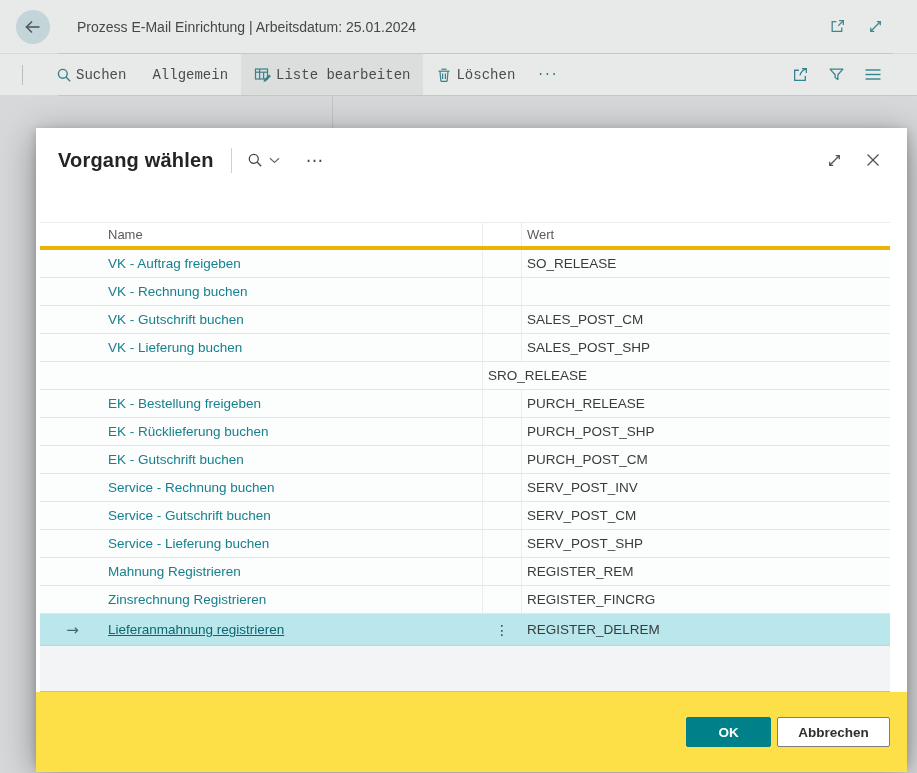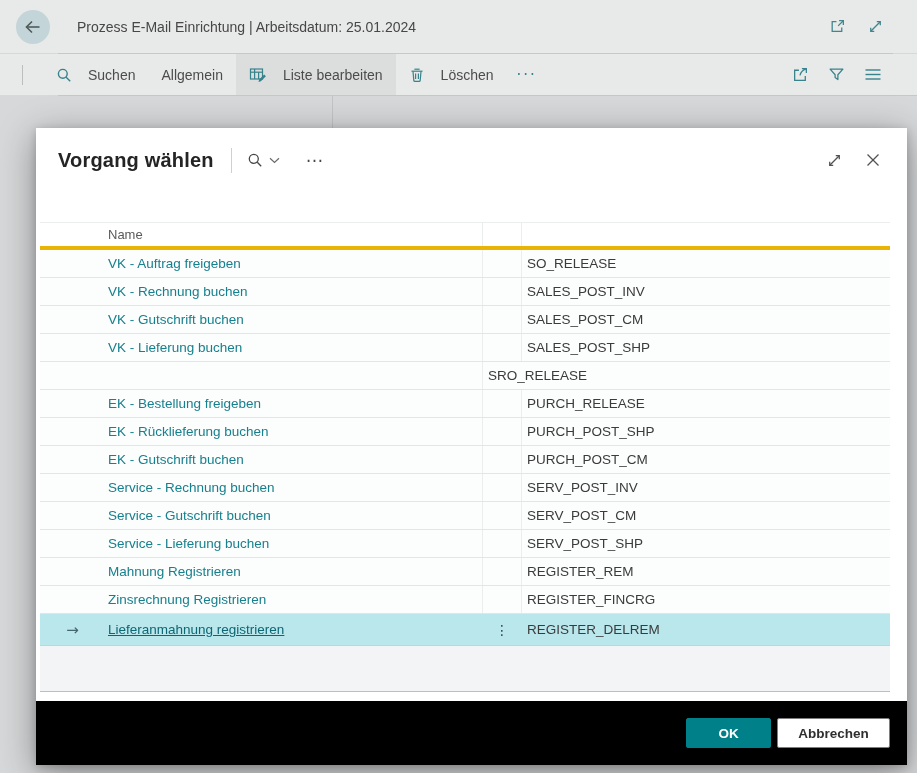--- a/index.html
+++ b/index.html
@@ -28,21 +28,21 @@
   .page-header-icons { margin-left: auto; display: flex; gap: 21px; padding-right: 33px; color: #3f868e; }
 
   .header-divider { position: absolute; top: 53px; left: 58px; width: 835px; height: 1px; background: #c8c8c8; }
 
   .page-toolbar {
     position: absolute; top: 54px; left: 0; width: 917px; height: 41px;
     background: #e8e9e9; display: flex; align-items: center; font-size: 14px; color: #4c4c4c;
   }
   .tb-caption { margin-left: 60px; font-weight: bold; color: #3b3b3b; }
   .tb-vdivider { width: 1px; height: 20px; background: #bdbdbd; margin: 0 20px 0 22px; }
-  .tb-item { display: flex; align-items: center; gap: 16px; height: 100%; padding: 0 13px; cursor: default; }
+  .tb-item { display: flex; align-items: center; gap: 4px; height: 100%; padding: 0 13px; cursor: default; font-family: Liberation Mono, monospace; }
   .tb-item .ticon { color: #37838c; }
   .tb-item.active { background: #dcdddd; }
   .tb-more { color: #37838c; font-size: 15px; letter-spacing: 2px; padding: 0 10px; font-family: "DejaVu Sans", sans-serif; }
   .toolbar-right { margin-left: auto; display: flex; gap: 19px; padding-right: 35px; color: #37838c; }
 
   .toolbar-bottom-divider { position: absolute; top: 95px; left: 58px; width: 859px; height: 1px; background: #c6c7c7; }
   .page-content {
     position: absolute; top: 96px; left: 0; width: 917px; height: 677px;
     background: #d7d8d9;
   }
@@ -78,23 +78,23 @@
   .c1 { display: flex; align-items: center; justify-content: center; color: #44666d; font-size: 15px; font-family: "DejaVu Sans", sans-serif; }
   .grid-row.selected { height: 32px; background: var(--selected-row-bg, #b9e7ec); border-bottom: 1px solid #aadde4; }
   .grid-row.selected .c2, .grid-row.selected .c3 { border-right-color: transparent; }
   .grid-row.selected .row-link { color: var(--selected-link, #0e6673); text-decoration: underline; }
   .row-options { color: #37474a; font-size: 14px; font-family: "DejaVu Sans", sans-serif; visibility: hidden; cursor: pointer; }
   .grid-row.selected .row-options { visibility: visible; }
 
   .grid-empty { margin-left: 4px; width: 850px; height: 46px; background: #f3f4f6; border-bottom: 1px solid #bdbebf; flex: 0 0 auto; }
 
   .dialog-footer {
-    margin-top: auto; height: 64px; flex: 0 0 auto;
+    margin-top: auto; height: 80px; flex: 0 0 auto;
     display: flex; align-items: center; justify-content: flex-end;
-    gap: 6px; padding-right: 17px; background: #000000;
+    gap: 6px; padding-right: 17px; background: #fde047;
   }
   .btn { height: 30px; font-size: 13.5px; font-weight: 600; border-radius: 2px; cursor: pointer;
          display: flex; align-items: center; justify-content: center;
          font-family: "Liberation Sans", sans-serif; }
   .btn-ok { width: 85px; background: var(--accent, #008089); color: #ffffff; border: 1px solid var(--accent, #008089); }
   .btn-cancel { width: 113px; background: #ffffff; color: #2f2f2f; border: 1px solid #7e7e7e; }
 </style>
 </head>
 <body>
 
@@ -250,20 +250,21 @@
     </span>
   </div>
 
   <div class="dialog-spacer"></div>
 
   <div class="grid">
     <div class="grid-head">
       <span class="c1"></span>
       <span class="c2">Name</span>
       <span class="c3"></span>
+      <span class="c4" style="color:#5a5a5a;">Wert</span>
     </div>
     <div id="table-body">
   <div class="grid-row">
     <span class="c1"></span>
     <span class="c2">
             <a class="row-link">VK - Auftrag freigeben</a>
           </span>
     <span class="c3">
             <span class="row-options"></span>
           </span>
@@ -271,21 +272,20 @@
   </div>
 
   <div class="grid-row">
     <span class="c1"></span>
     <span class="c2">
             <a class="row-link">VK - Rechnung buchen</a>
           </span>
     <span class="c3">
             <span class="row-options"></span>
           </span>
-    <span class="c4">SALES_POST_INV</span>
   </div>
 
   <div class="grid-row">
     <span class="c1"></span>
     <span class="c2">
             <a class="row-link">VK - Gutschrift buchen</a>
           </span>
     <span class="c3">
             <span class="row-options"></span>
           </span>

